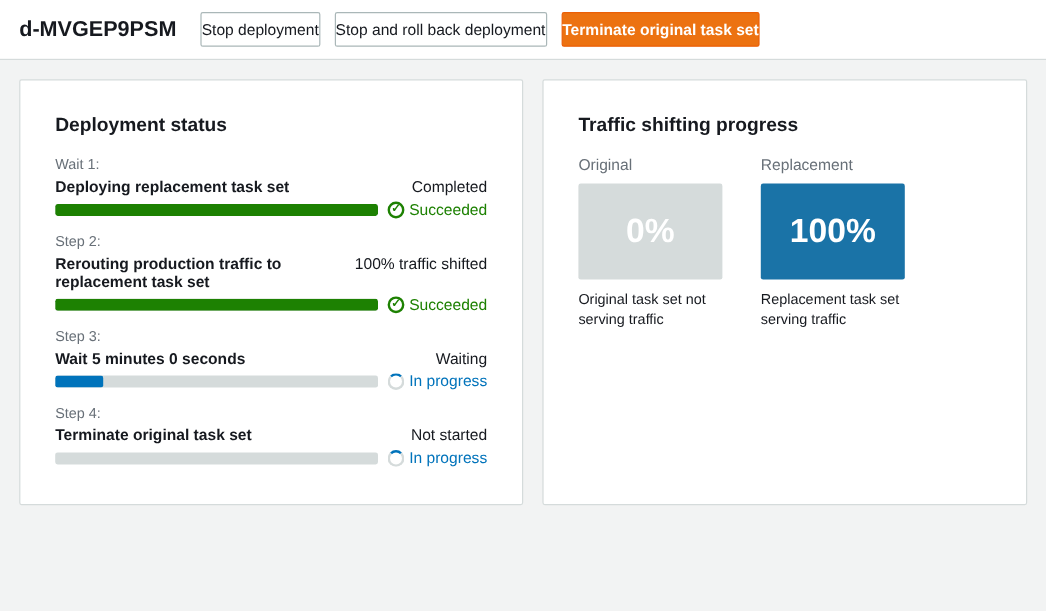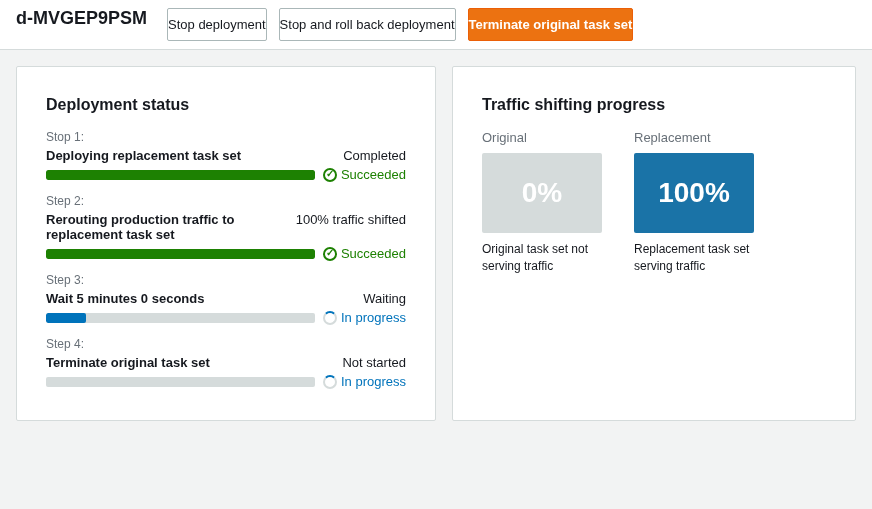--- a/index.html
+++ b/index.html
@@ -5,20 +5,21 @@
     * { box-sizing: border-box; margin: 0; padding: 0; }
     body {
       font-family: "Amazon Ember", Arial, sans-serif;
       font-size: 13px;
       background: #f2f3f3;
       color: #16191f;
     }
 
     .header {
       display: flex;
+      align-items: center;
       padding: 8px 16px;
       background: #fff;
       border-bottom: 1px solid #d5dbdb;
       gap: 12px;
       min-height: 50px;
     }
 
     .header-title {
       font-size: 18px;
       font-weight: bold;
@@ -232,21 +233,21 @@
   <button class="btn btn-default">Stop and roll back deployment</button>
   <button class="btn btn-primary">Terminate original task set</button>
 </div>
 
 <div class="main-content">
 
   <div class="panel deployment-panel">
     <div class="panel-title">Deployment status</div>
     <div id="steps-container">
         <div>
-          <div class="step-label">Stop 1:</div>
+          <div class="step-label">Wait 1:</div>
           <div class="step-row">
             <div class="step-name">Deploying replacement task set</div>
             <div class="step-status-text">Completed</div>
           </div>
           <div class="progress-row">
             <div class="progress-bar-container">
               <div class="progress-bar-fill fill-green" style="width: 100%;"></div>
             </div>
             <div class="status-badge status-succeeded">
               <span class="check-icon"></span>

